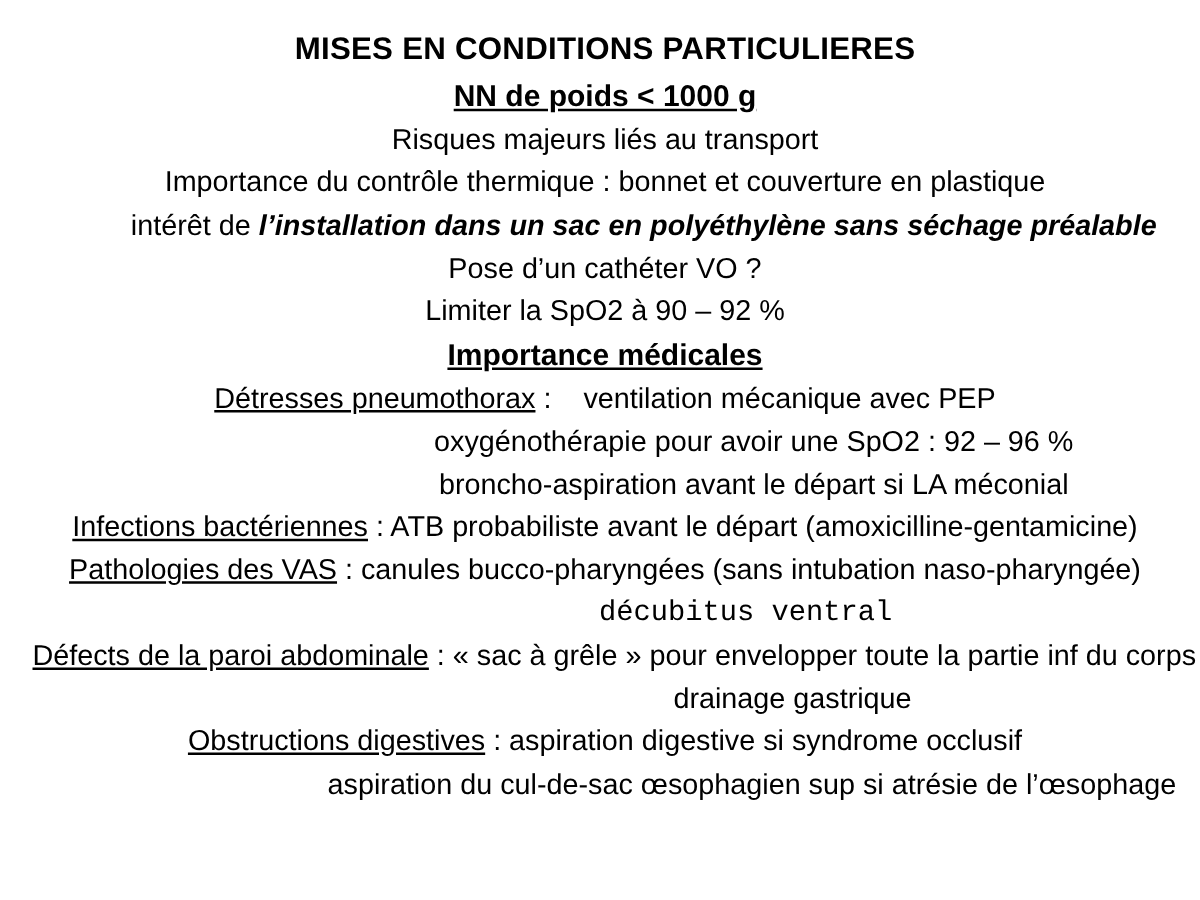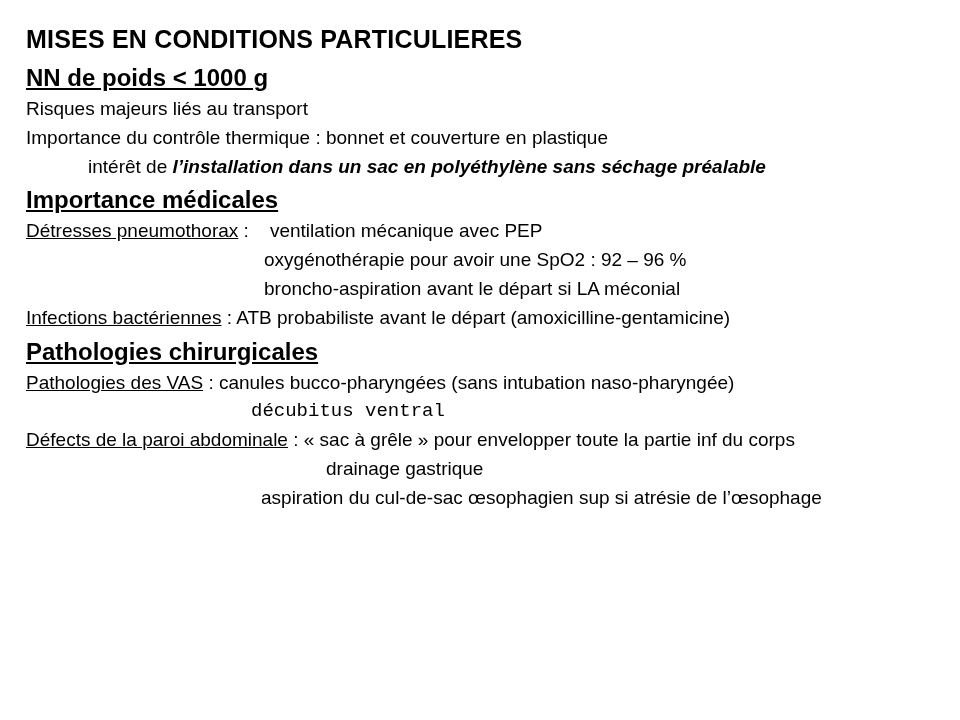--- a/index.html
+++ b/index.html
@@ -13,30 +13,31 @@
     font-family: "Liberation Sans", sans-serif;
     color: #000000;
     overflow: hidden;
   }
   .slide {
     position: relative;
     width: 960px;
     height: 720px;
     box-sizing: border-box;
     padding: 24px 18px 0 26px;
+    text-align: center;
   }
   .title {
     font-size: 25px;
     font-weight: bold;
     letter-spacing: 0.2px;
     line-height: 1.2;
     margin: 0 0 10px 0;
   }
   .line {
-    font-size: 19px;
+    font-size: 23px;
     line-height: 1.36;
     margin: 0 0 3px 0;
     white-space: pre;
   }
   .heading {
     font-weight: bold;
     font-size: 24px;
     text-decoration: underline;
     margin-top: 7px;
     margin-bottom: 4px;
@@ -58,27 +59,29 @@
 <body>
 
 <div class="slide">
 
   <h1 class="title">MISES EN CONDITIONS PARTICULIERES</h1>
 
   <div class="heading">NN de poids &lt; 1000 g</div>
   <div class="line">Risques majeurs liés au transport</div>
   <div class="line">Importance du contrôle thermique : bonnet et couverture en plastique</div>
   <div class="line indent-1"><span>intérêt de </span><span class="bi">l’installation dans un sac en polyéthylène sans séchage préalable</span></div>
+  <div class="line">Pose d’un cathéter VO ?</div>
+  <div class="line">Limiter la SpO2 à 90 – 92 %</div>
 
   <div class="heading">Importance médicales</div>
   <div class="line"><span class="u">Détresses pneumothorax</span><span> :    ventilation mécanique avec PEP</span></div>
   <div class="line indent-2">oxygénothérapie pour avoir une SpO2 : 92 – 96 %</div>
   <div class="line indent-2">broncho-aspiration avant le départ si LA méconial</div>
   <div class="line"><span class="u">Infections bactériennes</span><span> : ATB probabiliste avant le départ (amoxicilline-gentamicine)</span></div>
 
-  <div class="heading">Pathologies chirurgicales</div>
   <div class="line"><span class="u">Pathologies des VAS</span><span> : canules bucco-pharyngées (sans intubation naso-pharyngée)</span></div>
   <div class="line indent-3">décubitus ventral</div>
   <div class="line"><span class="u">Défects de la paroi abdominale</span><span> : « sac à grêle » pour envelopper toute la partie inf du corps</span></div>
   <div class="line indent-4">drainage gastrique</div>
+  <div class="line"><span class="u">Obstructions digestives</span><span> : aspiration digestive si syndrome occlusif</span></div>
   <div class="line indent-5">aspiration du cul-de-sac œsophagien sup si atrésie de l’œsophage</div>
 
 </div>
 
 </body></html>

